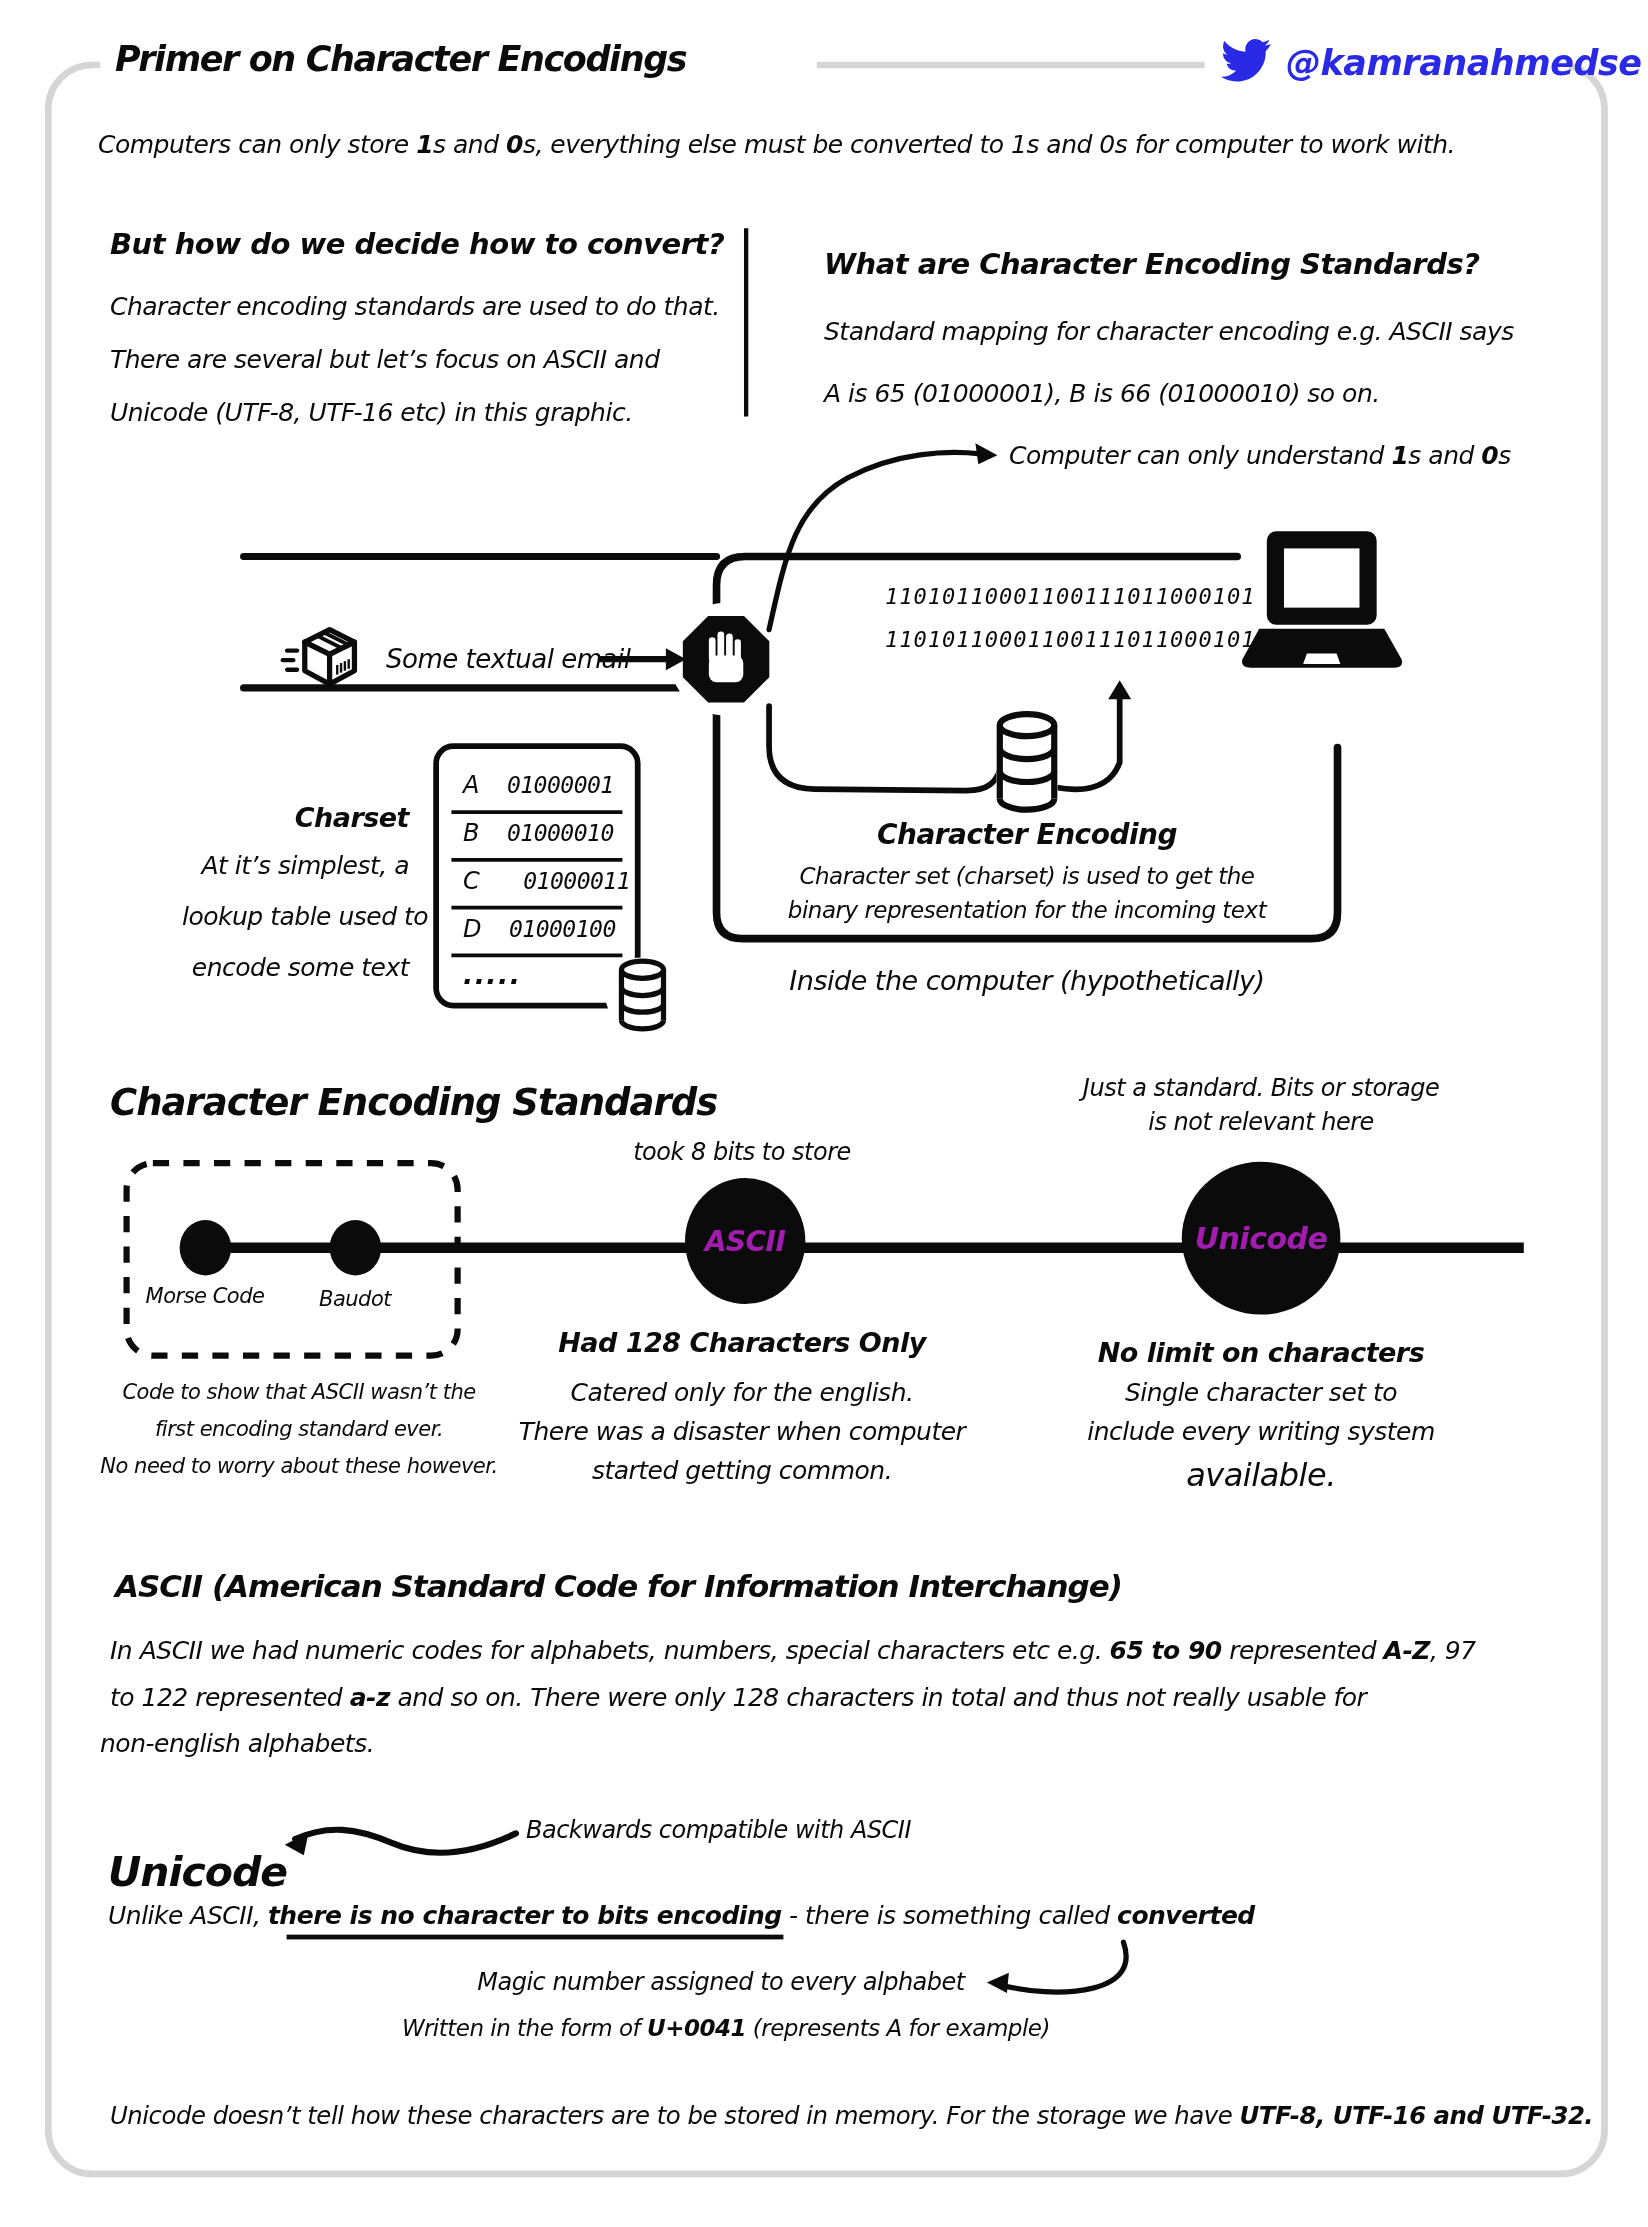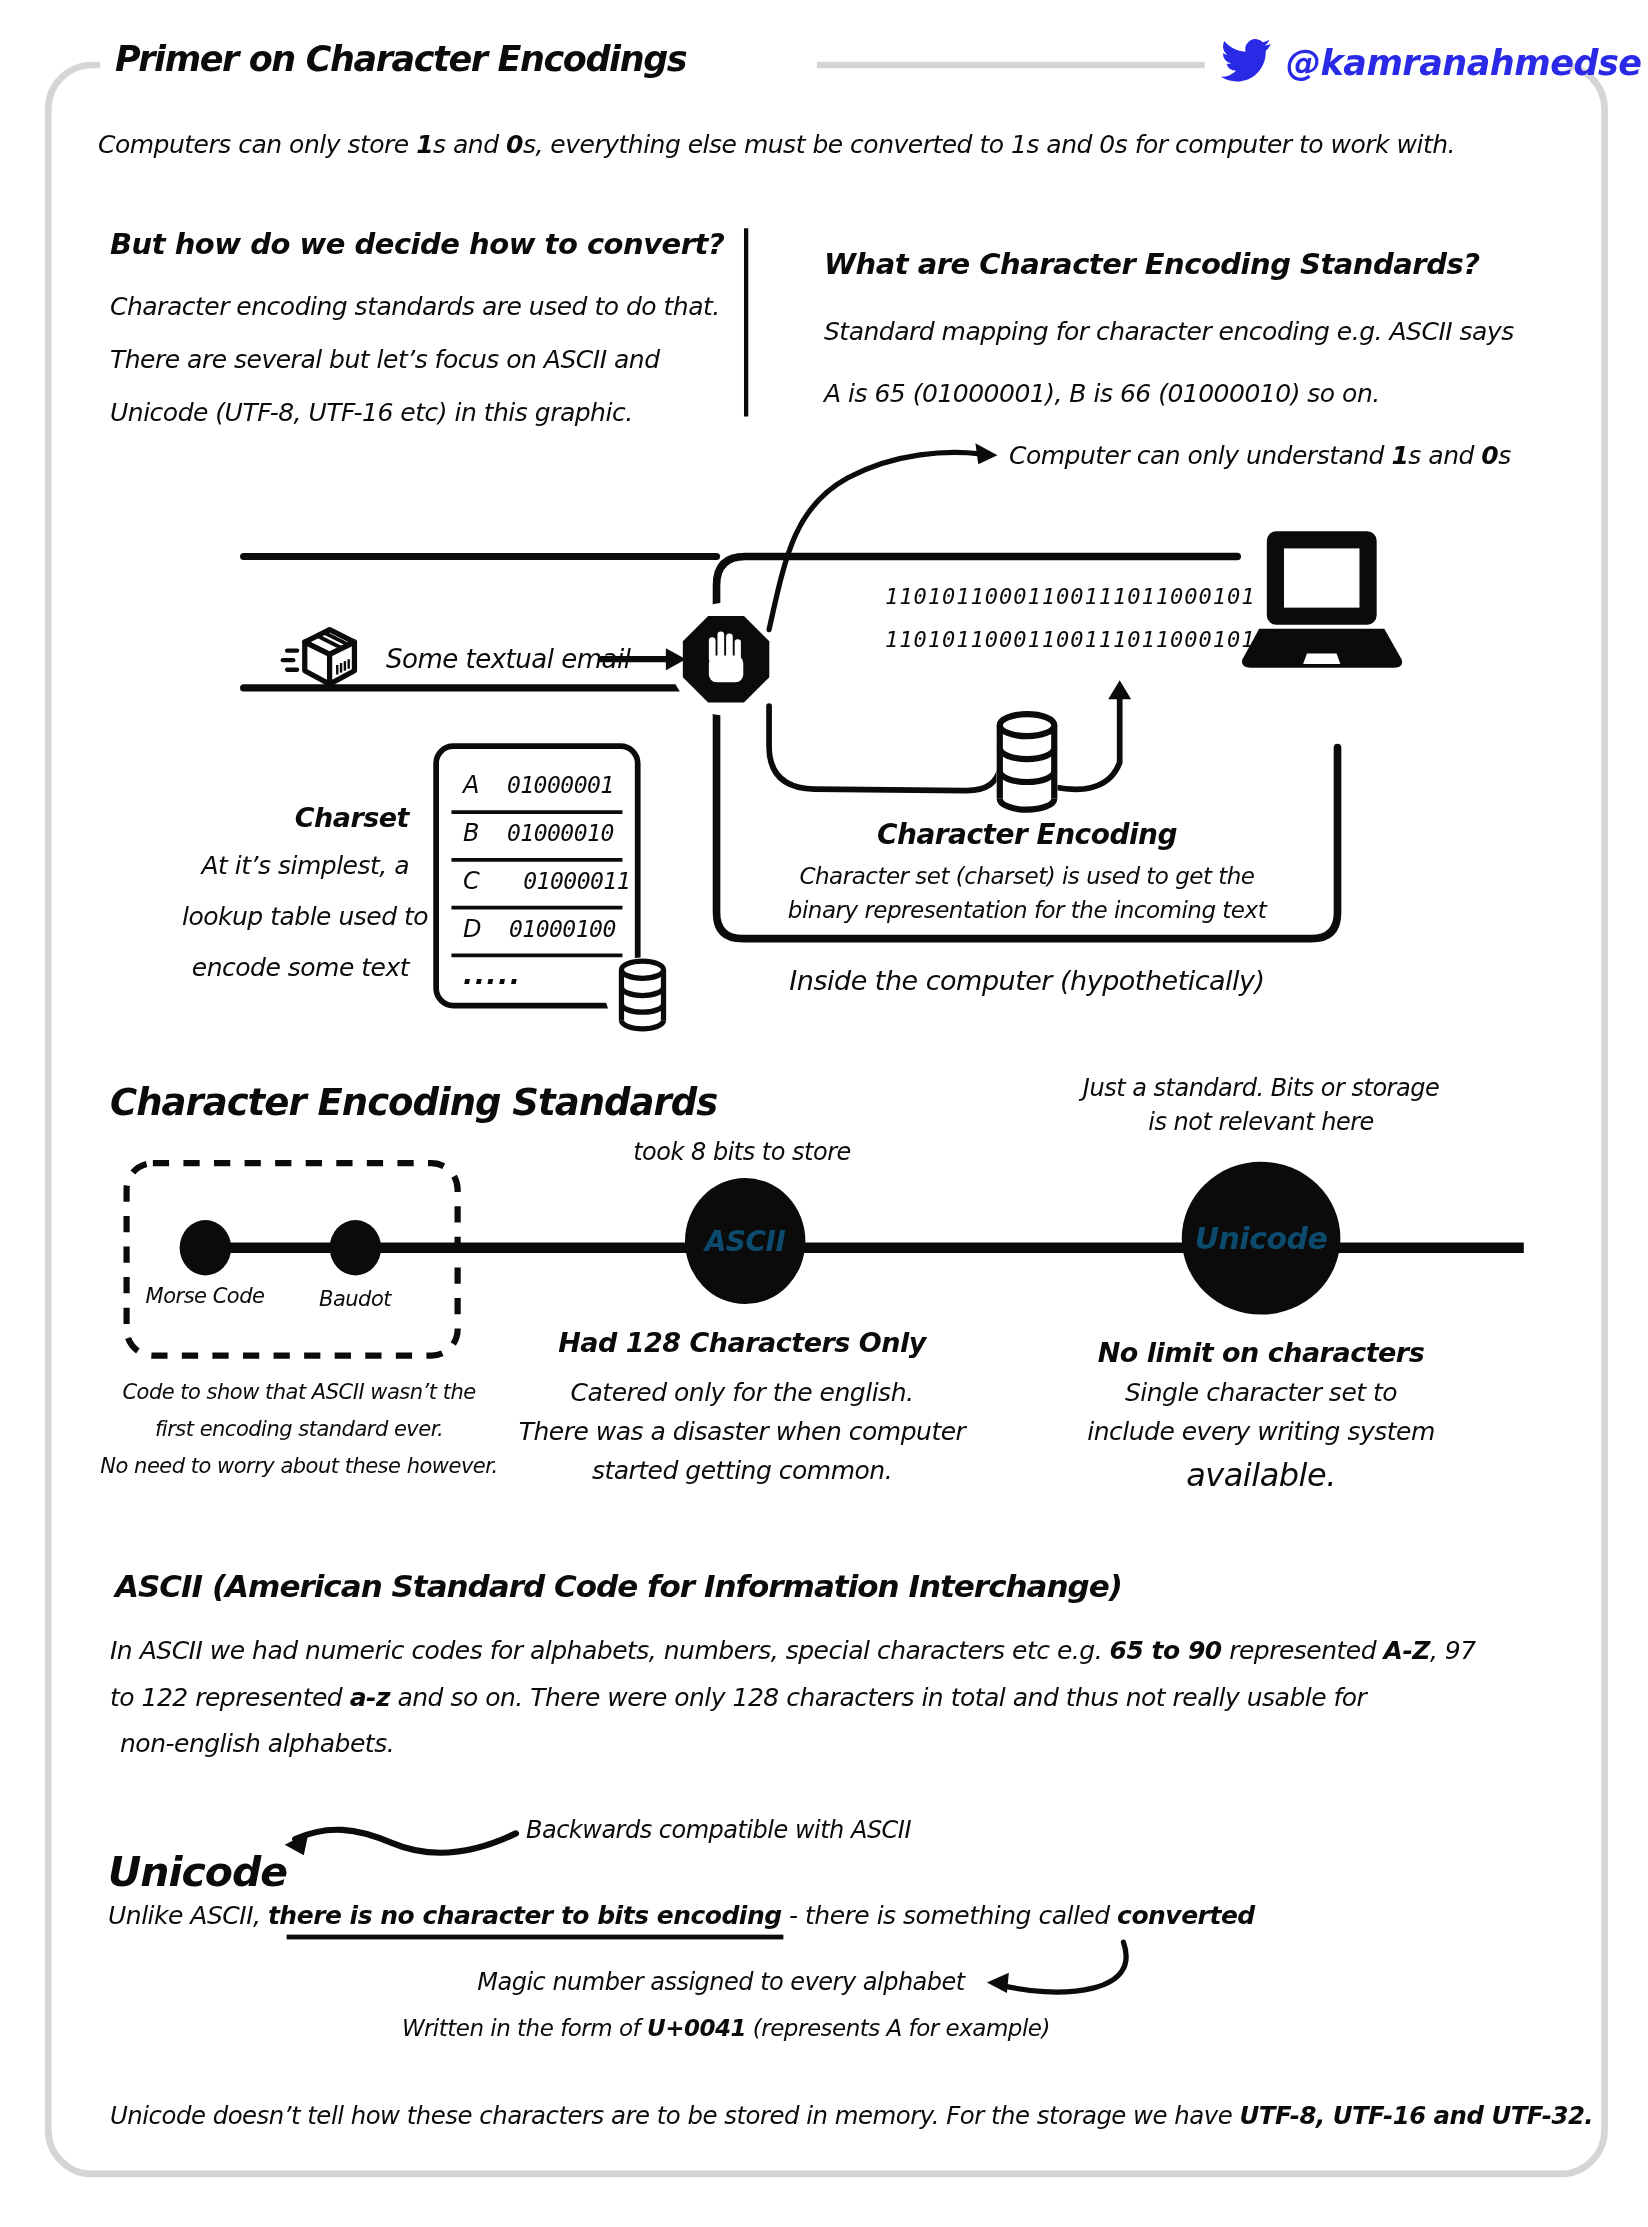--- a/index.html
+++ b/index.html
@@ -3,21 +3,21 @@
 <meta charset="utf-8">
 <style>
   html,body{margin:0;padding:0;background:#ffffff;}
   body{width:1648px;height:2227px;position:relative;font-family:"DejaVu Sans",sans-serif;color:#0b0b0b;overflow:hidden;}
   #art{position:absolute;left:0;top:0;z-index:1;}
   .t{position:absolute;z-index:2;white-space:nowrap;font-style:italic;letter-spacing:-0.5px;}
   .cx{transform:translateX(-50%);}
   .cxy{transform:translate(-50%,-50%);}
   .b{font-weight:bold;}
   .ra{text-align:right;}
-  .white{color:#0c4a6e;}
+  .white{color:#a21caf;}
   .blue{color:#2a2ae6;}
   .mono{font-family:"DejaVu Sans Mono",monospace;}
 </style>
 </head>
 <body>
 
 <svg id="art" width="1648" height="2227" viewBox="0 0 3450 4662">
 
   <rect x="101" y="136" width="3258" height="4415" rx="92" fill="none" stroke="#d5d5d5" stroke-width="14"></rect>
   <rect x="210" y="78" width="1500" height="120" fill="#ffffff"></rect>
@@ -194,21 +194,21 @@
 <div class="t cx" style="left:299px;top:1417px;font-size:21px;">first encoding standard ever.</div>
 <div class="t cx" style="left:299px;top:1454px;font-size:21px;">No need to worry about these however.</div>
 
 <div class="t b" style="left:115px;top:1568px;font-size:31px;letter-spacing:-1px;">ASCII (American Standard Code for Information Interchange)</div>
 <div class="t" style="left:110px;top:1636px;font-size:25px;">
   <span>In ASCII we had numeric codes for alphabets, numbers, special characters etc e.g. </span><span class="b">65 to 90</span><span> represented </span><span class="b">A-Z</span><span>, 97</span>
 </div>
 <div class="t" style="left:110px;top:1683px;font-size:25px;">
   <span>to 122 represented </span><span class="b">a-z</span><span> and so on. There were only 128 characters in total and thus not really usable for</span>
 </div>
-<div class="t" style="left:120px;top:1729px;font-size:25px;">non-english alphabets.</div>
+<div class="t" style="left:100px;top:1729px;font-size:25px;">non-english alphabets.</div>
 
 <div class="t" style="left:526px;top:1816px;font-size:24px;">Backwards compatible with ASCII</div>
 <div class="t b" style="left:108px;top:1848px;font-size:41px;letter-spacing:-1px;">Unicode</div>
 
 <div class="t" style="left:108px;top:1901px;font-size:25px;">
   <span>Unlike ASCII, </span><span class="b">there is no character to bits encoding</span><span> - there is something called </span><span class="b">converted</span>
 </div>
 
 <div class="t cx" style="left:721px;top:1968px;font-size:24px;">Magic number assigned to every alphabet</div>
 <div class="t cx" style="left:726px;top:2015px;font-size:23px;">

